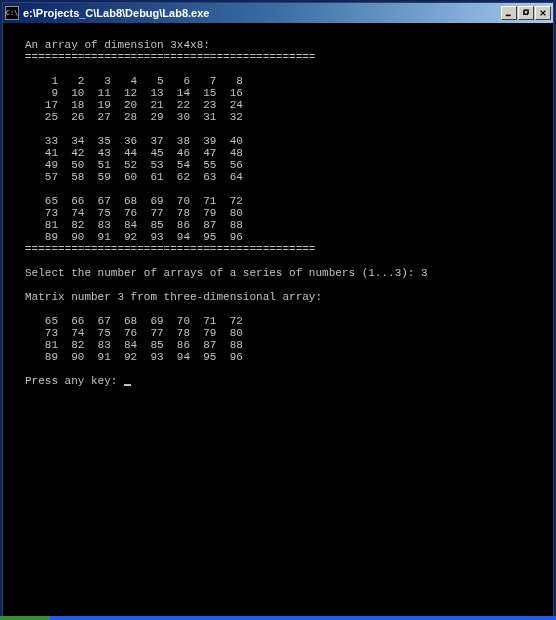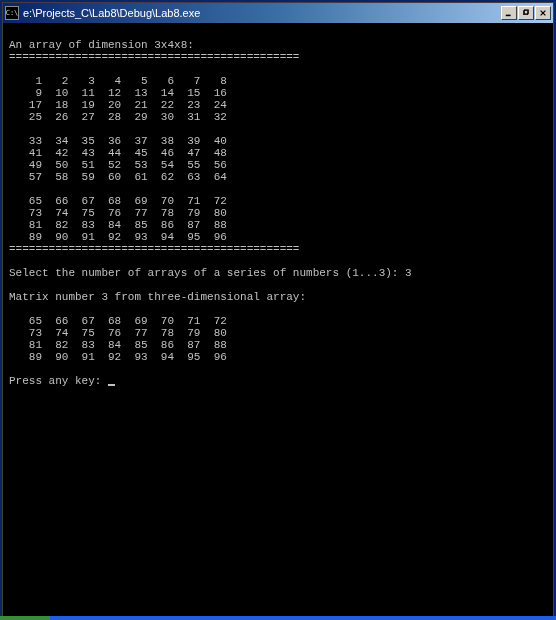--- a/index.html
+++ b/index.html
@@ -36,21 +36,21 @@
       align-items: center;
       justify-content: center;
       color: #ccc;
       font-size: 7px;
       font-family: monospace;
     }
     .titlebar-text {
       flex: 1;
       color: #fff;
       font-size: 11px;
-      font-weight: normal;
+      font-weight: bold;
       white-space: nowrap;
       overflow: hidden;
     }
     .titlebar-buttons {
       display: flex;
       gap: 1px;
     }
     .titlebar-btn {
       width: 16px;
       height: 14px;
@@ -68,21 +68,21 @@
       cursor: pointer;
     }
     .titlebar-btn svg { width: 8px; height: 8px; }
     .console {
       flex: 1;
       background: #000;
       color: #c0c0c0;
       font-family: 'Courier New', monospace;
       font-size: 11px;
       line-height: 12px;
-      padding: 4px 6px;
+      padding: 4px 22px;
       white-space: pre;
       overflow: hidden;
     }
     .cursor {
       display: inline-block;
       width: 7px;
       height: 2px;
       background: #c0c0c0;
       vertical-align: bottom;
       margin-bottom: 1px;

